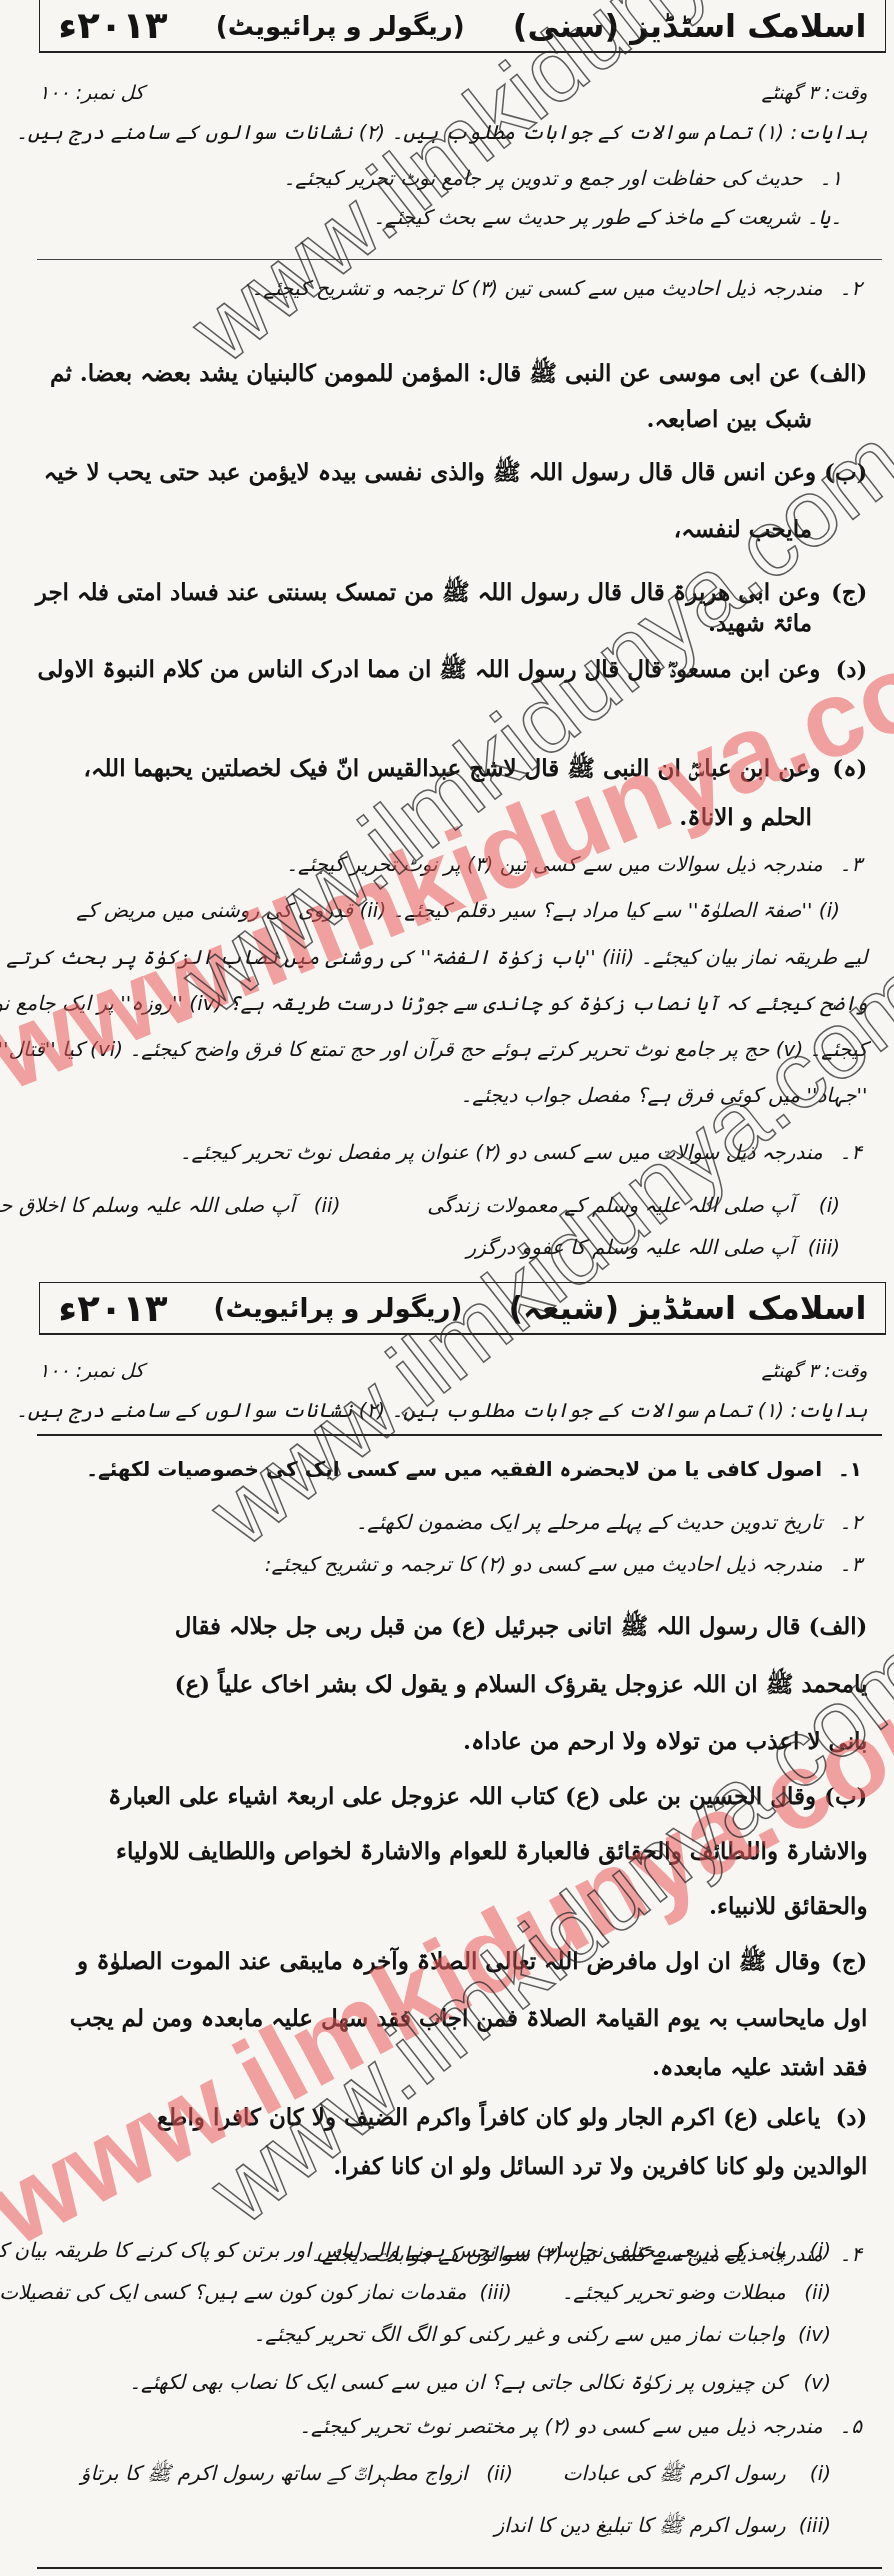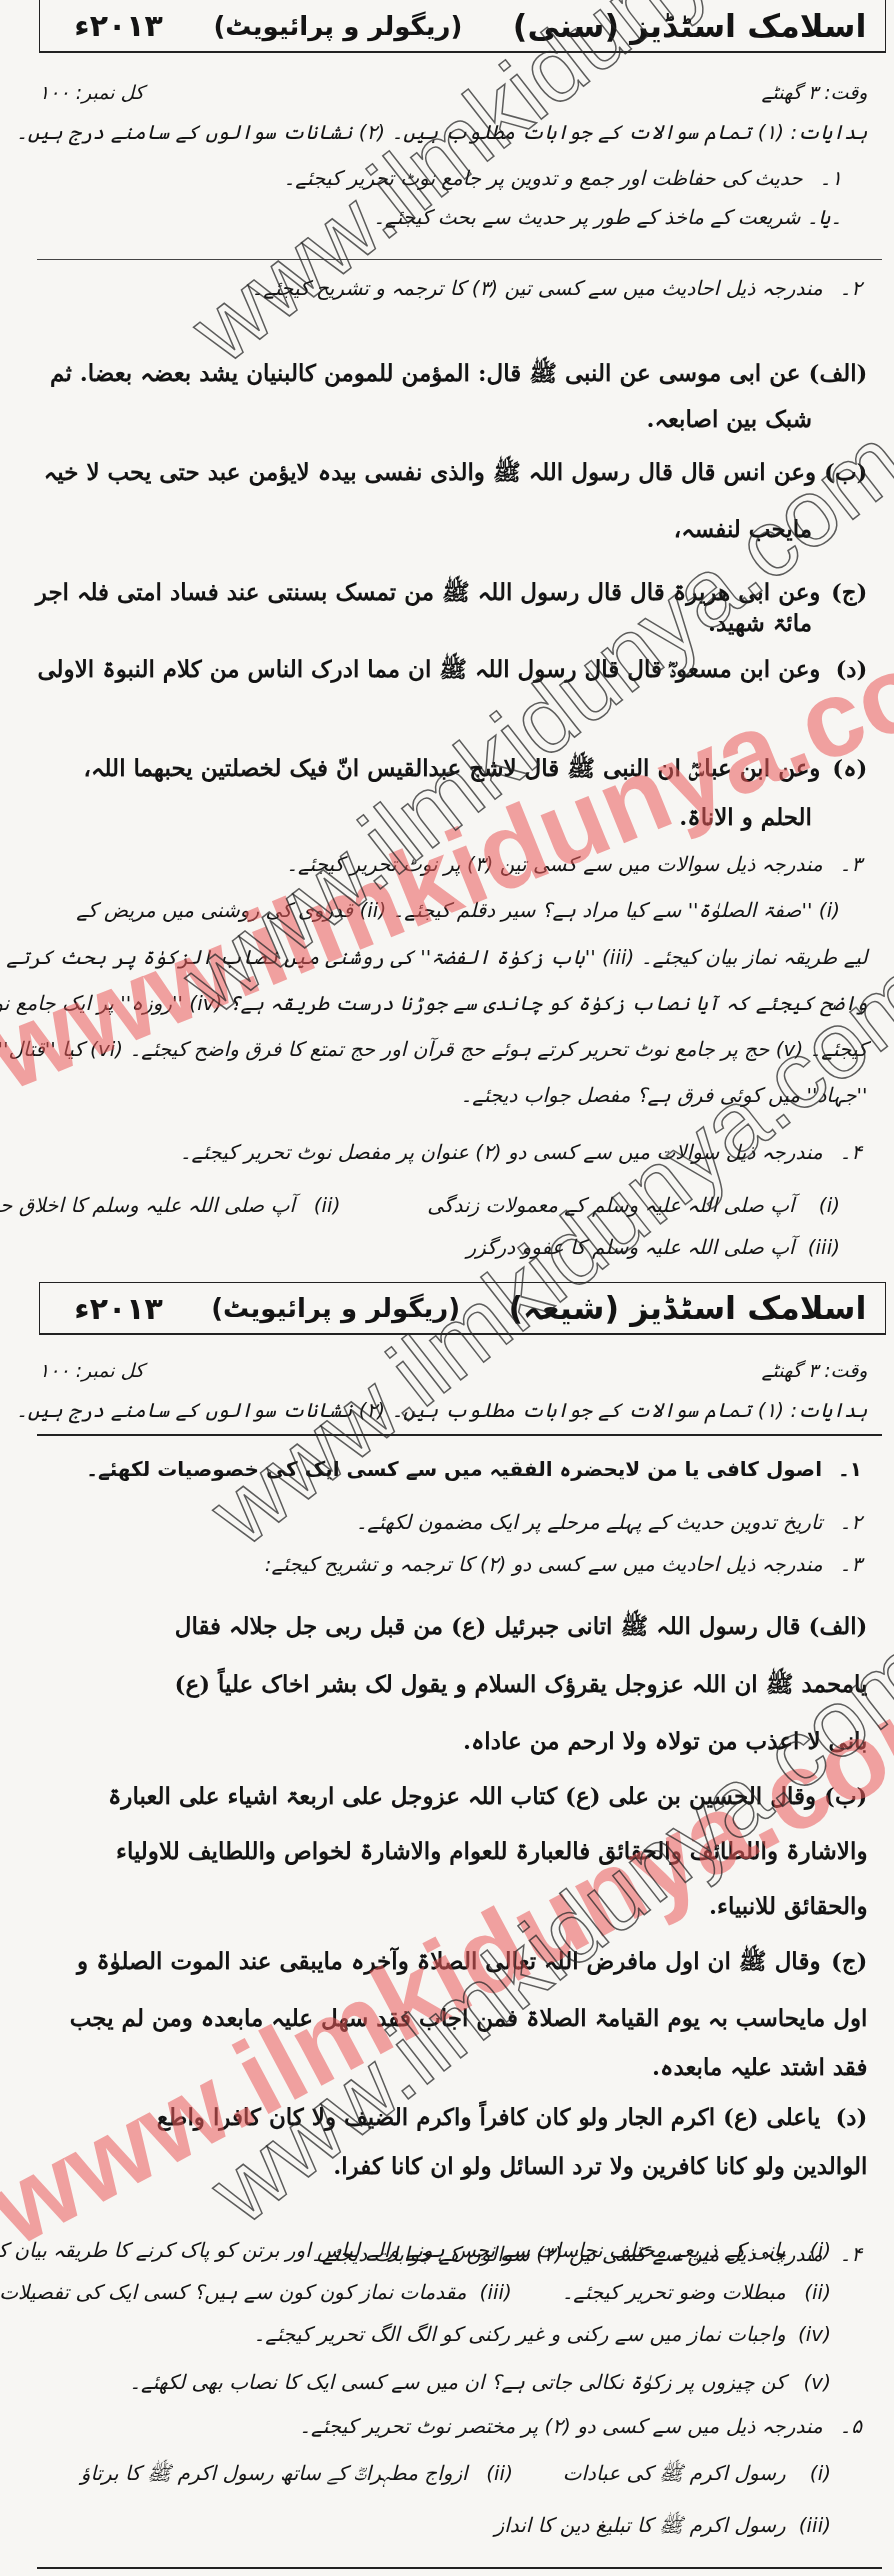--- a/index.html
+++ b/index.html
@@ -12,21 +12,21 @@
   .page { position: absolute; inset: 0; direction: rtl; }
   .title-box {
     position: absolute; left: 39px; right: 9.2px; height: 53px;
     border-left: 1.8px solid #222; border-right: 1.8px solid #222; border-bottom: 2.8px solid #222;
     display: flex; align-items: center; justify-content: space-between;
     padding: 0 18.3px; box-sizing: border-box;
   }
   .title-box.boxed { border-top: 1.8px solid #222; }
   .title-main { font-size: 32px; font-weight: bold; }
   .title-type { font-size: 26px; font-weight: bold; }
-  .title-year { font-size: 30px; font-weight: bold; direction: rtl; margin-left: 16px; }
+  .title-year { font-size: 37px; font-weight: bold; direction: rtl; }
   .meta-row {
     position: absolute; left: 39px; right: 27.5px; display: flex; justify-content: space-between;
     font-size: 19px; font-style: italic;
   }
   .line { position: absolute; right: 27.5px; left: 37px; font-size: 20px; line-height: 27.5px; white-space: nowrap; }
   .urdu { font-style: italic; }
   .arabic { font-size: 23px; font-weight: bold; font-family: "DejaVu Serif", serif; }
   .rule { position: absolute; left: 37px; right: 13px; height: 0; border-top: 1.4px solid #444; }
   .rule.thick { border-top: 2.8px solid #222; }
   .num { display: inline-block; min-width: 33px; }

